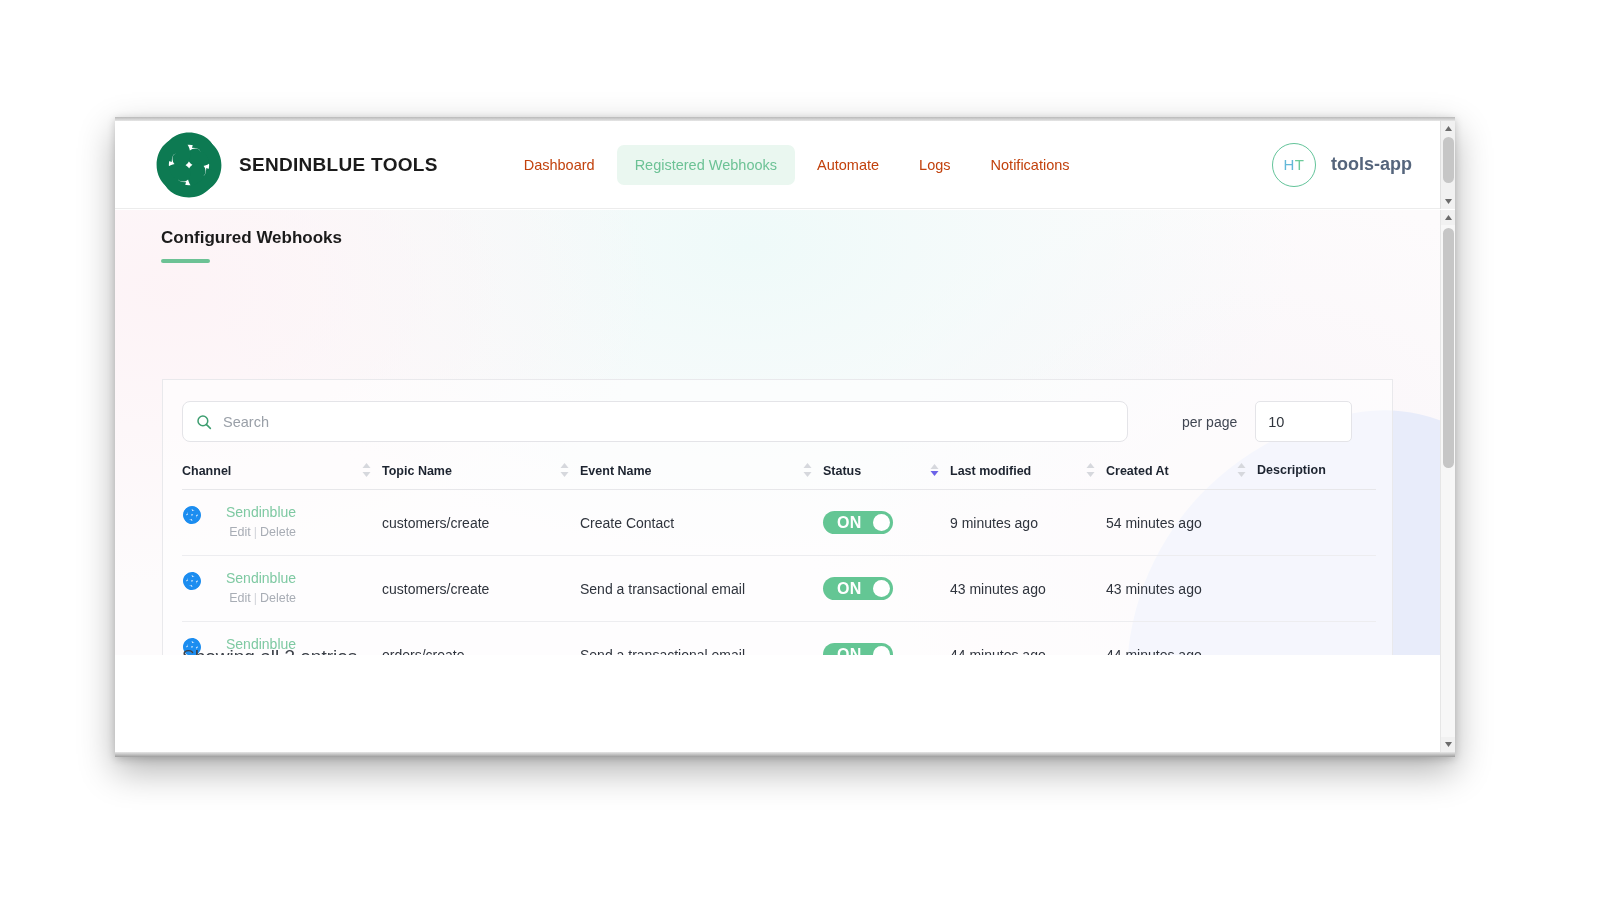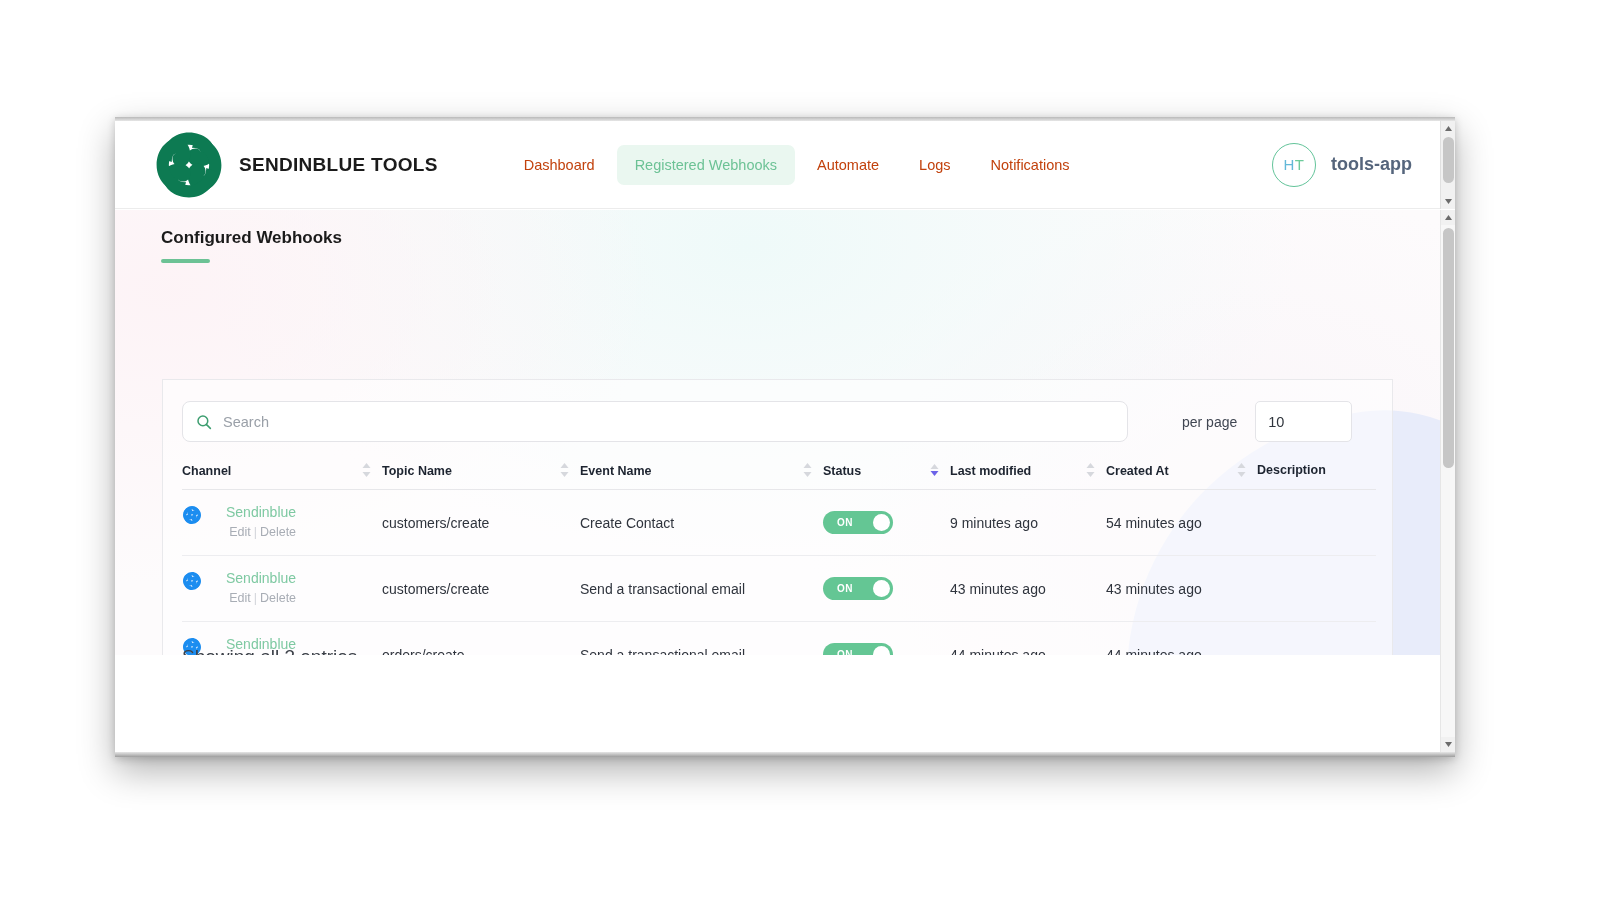--- a/index.html
+++ b/index.html
@@ -217,21 +217,21 @@
   .toggle {
     width: 70px; height: 23px;
     border-radius: 12px;
     background: #64c694;
     display: flex; align-items: center;
     justify-content: space-between;
     padding: 0 3px;
     cursor: pointer;
   }
   .toggle-label {
-    font-size: 10px; font-weight: bold;
+    font-size: 16px; font-weight: bold;
     color: #ffffff;
     letter-spacing: 0.4px;
     margin-left: 11px;
   }
   .toggle-knob {
     width: 17px; height: 17px;
     border-radius: 50%;
     background: #ffffff;
   }
 

